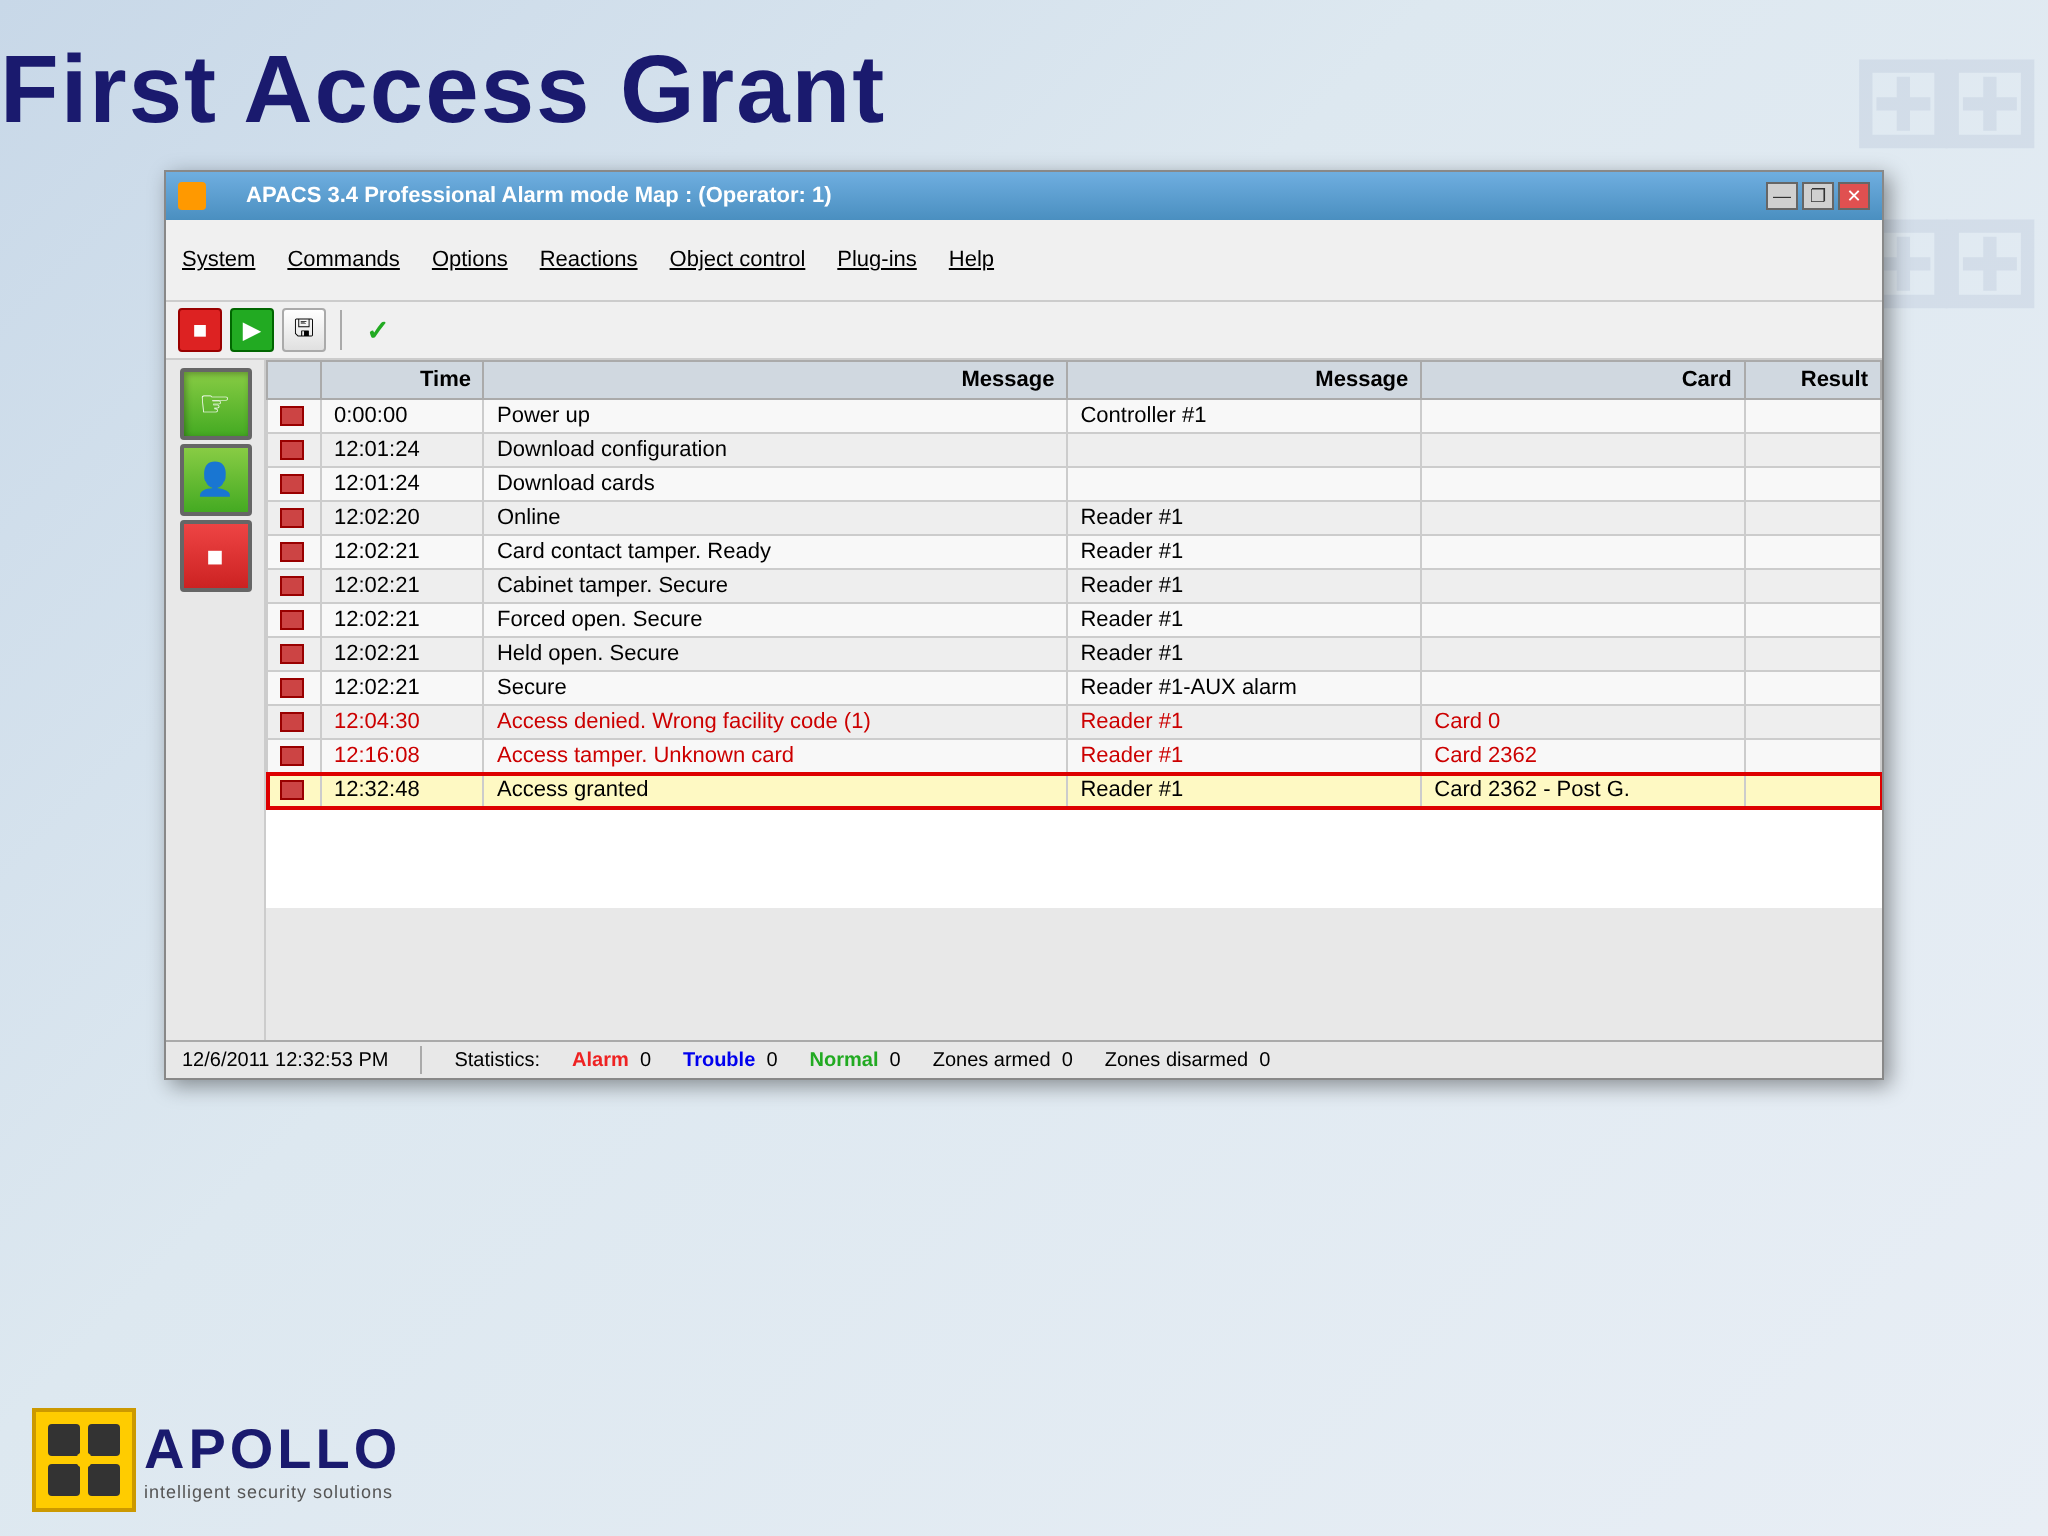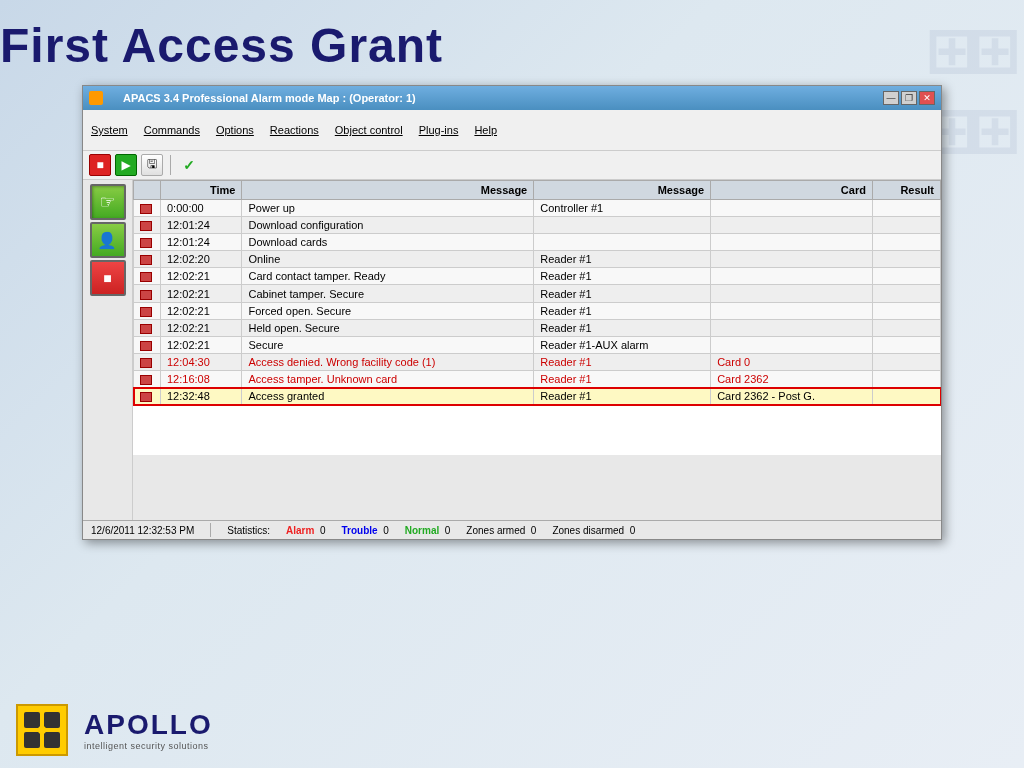--- a/index.html
+++ b/index.html
@@ -251,21 +251,21 @@
     .status-normal { color: #22aa22; font-weight: bold; }
     .status-sep { width: 1px; height: 14px; background: #aaa; }
 
     
     .bottom-logo {
       position: absolute;
       bottom: 12px;
       left: 16px;
       display: flex;
       align-items: center;
-      gap: 16px;
+      gap: 4px;
     }
     .logo-icon {
       width: 52px;
       height: 52px;
       background: #ffcc00;
       border: 2px solid #cc9900;
       display: flex;
       align-items: center;
       justify-content: center;
       font-size: 22px;

